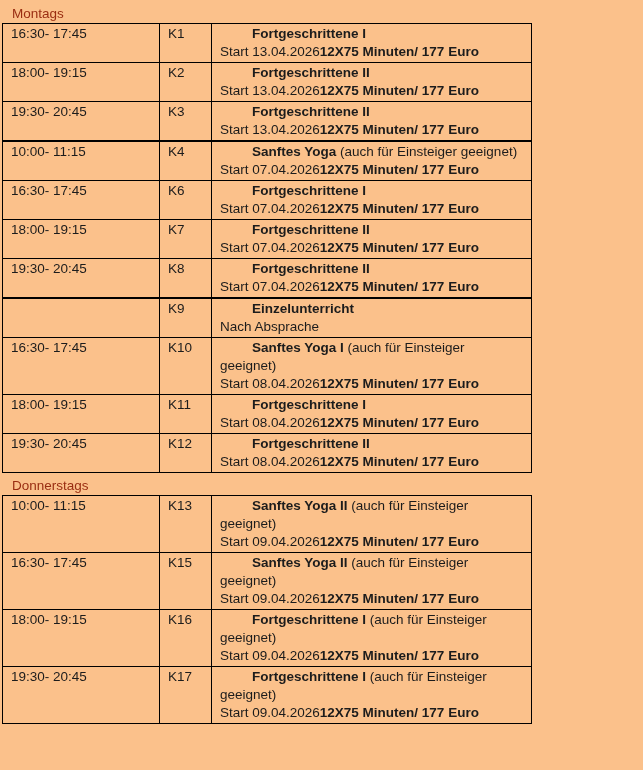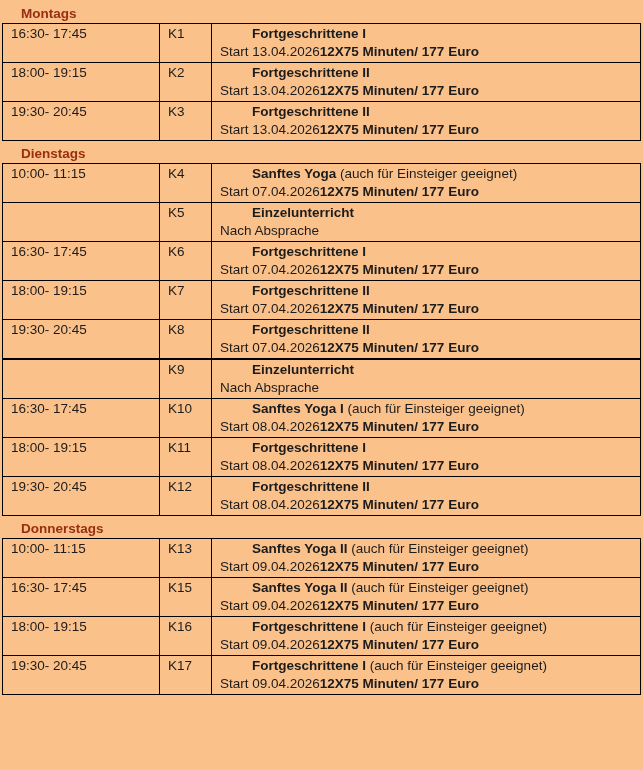--- a/index.html
+++ b/index.html
@@ -13,29 +13,29 @@
     font-family: "Liberation Sans", sans-serif;
     font-size: 13.5px;
     color: #1C1C1C;
     overflow: hidden;
   }
   .page {
     padding: 1px 0 0 0;
   }
   .day-heading {
     font-size: 13.5px;
-    font-weight: bold;
+    font-weight: normal;
     color: #9A2E12;
-    margin: 5px 0 2px 21px;
+    margin: 5px 0 2px 12px;
     line-height: 15px;
   }
   table.schedule-table {
     border-collapse: collapse;
     table-layout: fixed;
-    width: 639px;
+    width: 530px;
     margin-left: 2px;
   }
   table.schedule-table td {
     border: 1px solid #000000;
     vertical-align: top;
     padding: 1px 8px 1px 8px;
     line-height: 18px;
   }
   td.col-time  { width: 157px; }
   td.col-code  { width: 52px;  }
@@ -100,51 +100,39 @@
         <span class="course-start">Start 13.04.2026</span>
         <span class="course-price">12X75 Minuten/ 177 Euro</span>
       </div>
     </td>
   </tr>
 </tbody>
     </table>
   </section>
 
   <section class="day-section">
-    <h2 class="day-heading">Dienstags</h2>
     <table class="schedule-table">
       <colgroup>
         <col style="width:157px">
         <col style="width:52px">
         <col>
       </colgroup>
       <tbody>
   <tr>
     <td class="col-time">10:00- 11:15</td>
     <td class="col-code">K4</td>
     <td class="col-info">
       <div class="row-line1"><span class="course-name">Sanftes Yoga</span><span class="course-note"> (auch für Einsteiger geeignet)</span></div>
       <div class="row-line2">
         <span class="course-start">Start 07.04.2026</span>
         <span class="course-price">12X75 Minuten/ 177 Euro</span>
       </div>
     </td>
   </tr>
 
-  <tr>
-    <td class="col-time"></td>
-    <td class="col-code">K5</td>
-    <td class="col-info">
-      <div class="row-line1"><span class="course-name">Einzelunterricht</span><span class="course-note"></span></div>
-      <div class="row-line2">
-        <span class="course-start">Nach Absprache</span>
-
-      </div>
-    </td>
-  </tr>
 
   <tr>
     <td class="col-time">16:30- 17:45</td>
     <td class="col-code">K6</td>
     <td class="col-info">
       <div class="row-line1"><span class="course-name">Fortgeschrittene I</span><span class="course-note"></span></div>
       <div class="row-line2">
         <span class="course-start">Start 07.04.2026</span>
         <span class="course-price">12X75 Minuten/ 177 Euro</span>
       </div>

